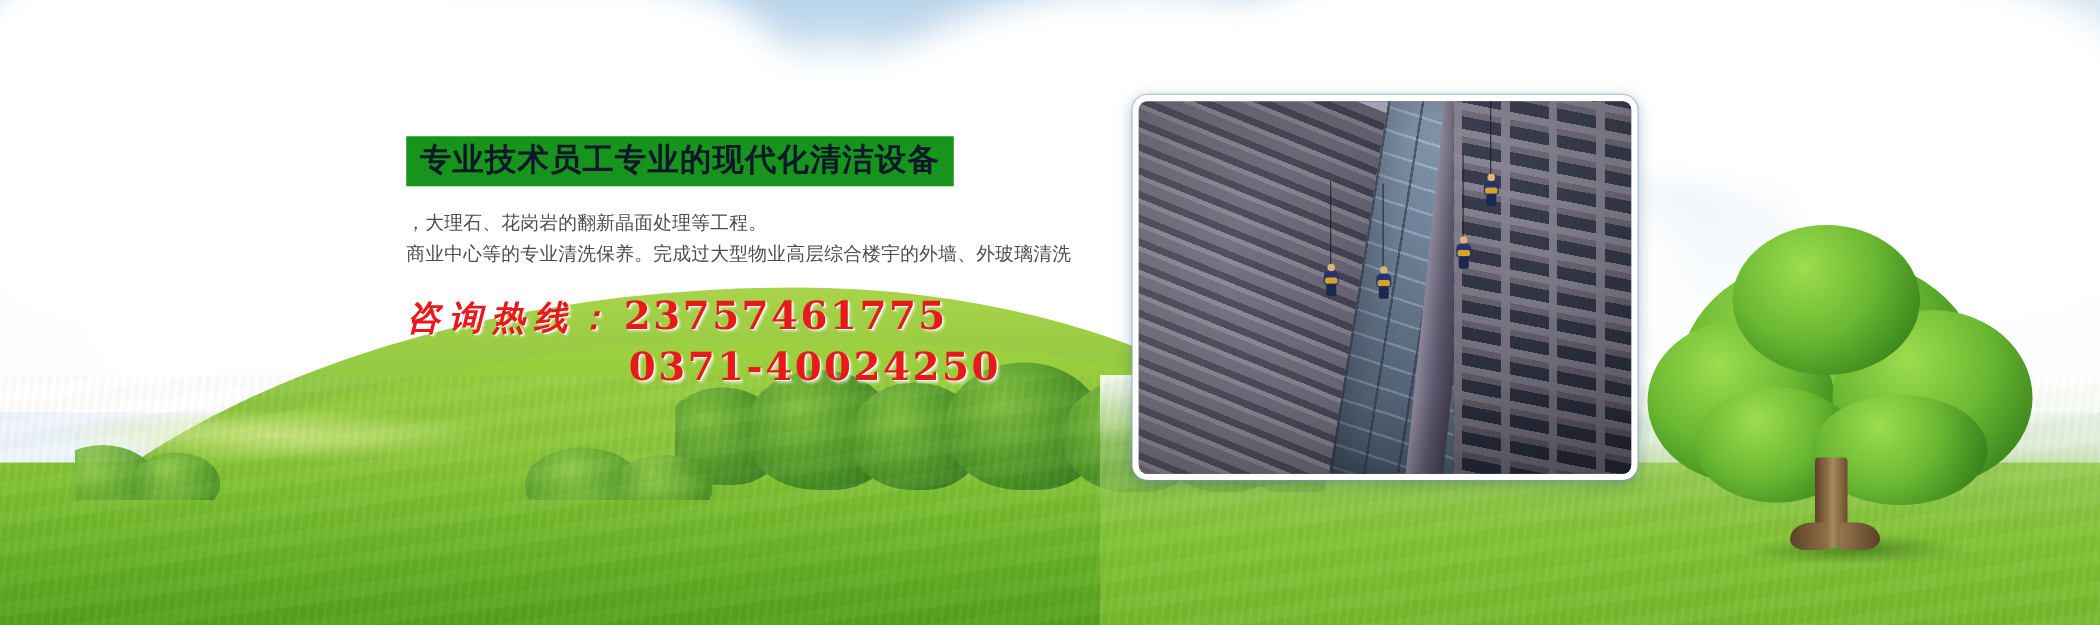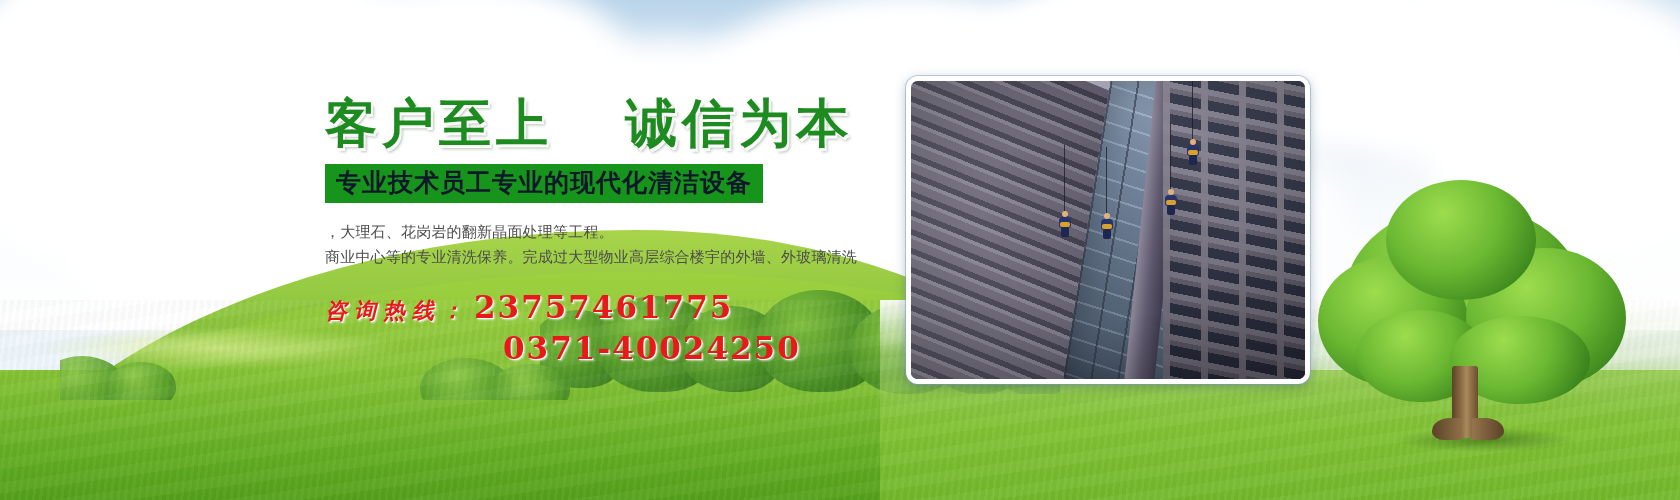--- a/index.html
+++ b/index.html
@@ -176,21 +176,21 @@
   .phones{ margin-top:18px; }
   .phone-row{
     font-family:"DejaVu Serif","Liberation Serif",serif;
     font-weight:700;
     color:#e8191b;
     text-shadow:1px 1px 0 rgba(255,255,255,.9), 2px 2px 2px rgba(255,255,255,.6);
     white-space:nowrap;
     line-height:1.25;
   }
   .phone-label{
-    font-size:22px; letter-spacing:7px; font-style:italic;
+    font-size:27px; letter-spacing:7px; font-style:italic;
   }
   .phone-num{
     font-size:31px; letter-spacing:2px; margin-left:4px;
   }
   .phone-row.second{ padding-left:174px; margin-top:2px; }
 
   
   .photo-frame{
     position:absolute; left:906px; top:76px; width:404px; height:308px;
     border:5px solid #ffffff;
@@ -370,25 +370,20 @@
     <div class="canopy" style="left:86px;  top:10px;  width:150px; height:120px;"></div>
     <div class="canopy" style="left:56px;  top:140px; width:130px; height:92px;"></div>
     <div class="canopy" style="left:150px; top:146px; width:140px; height:88px;"></div>
     <div class="trunk"></div>
     <div class="root-l"></div>
     <div class="root-r"></div>
   </div>
 
   <div class="copy">
 
-    <div class="headline">
-      <span>客户至上</span>
-      <span class="gap"></span>
-      <span>诚信为本</span>
-    </div>
 
     <div class="subbar">
       <div class="subbar-text">专业技术员工专业的现代化清洁设备</div>
     </div>
 
     <div class="para">
       <p>，大理石、花岗岩的翻新晶面处理等工程。</p>
       <p>商业中心等的专业清洗保养。完成过大型物业高层综合楼宇的外墙、外玻璃清洗</p>
     </div>
 

